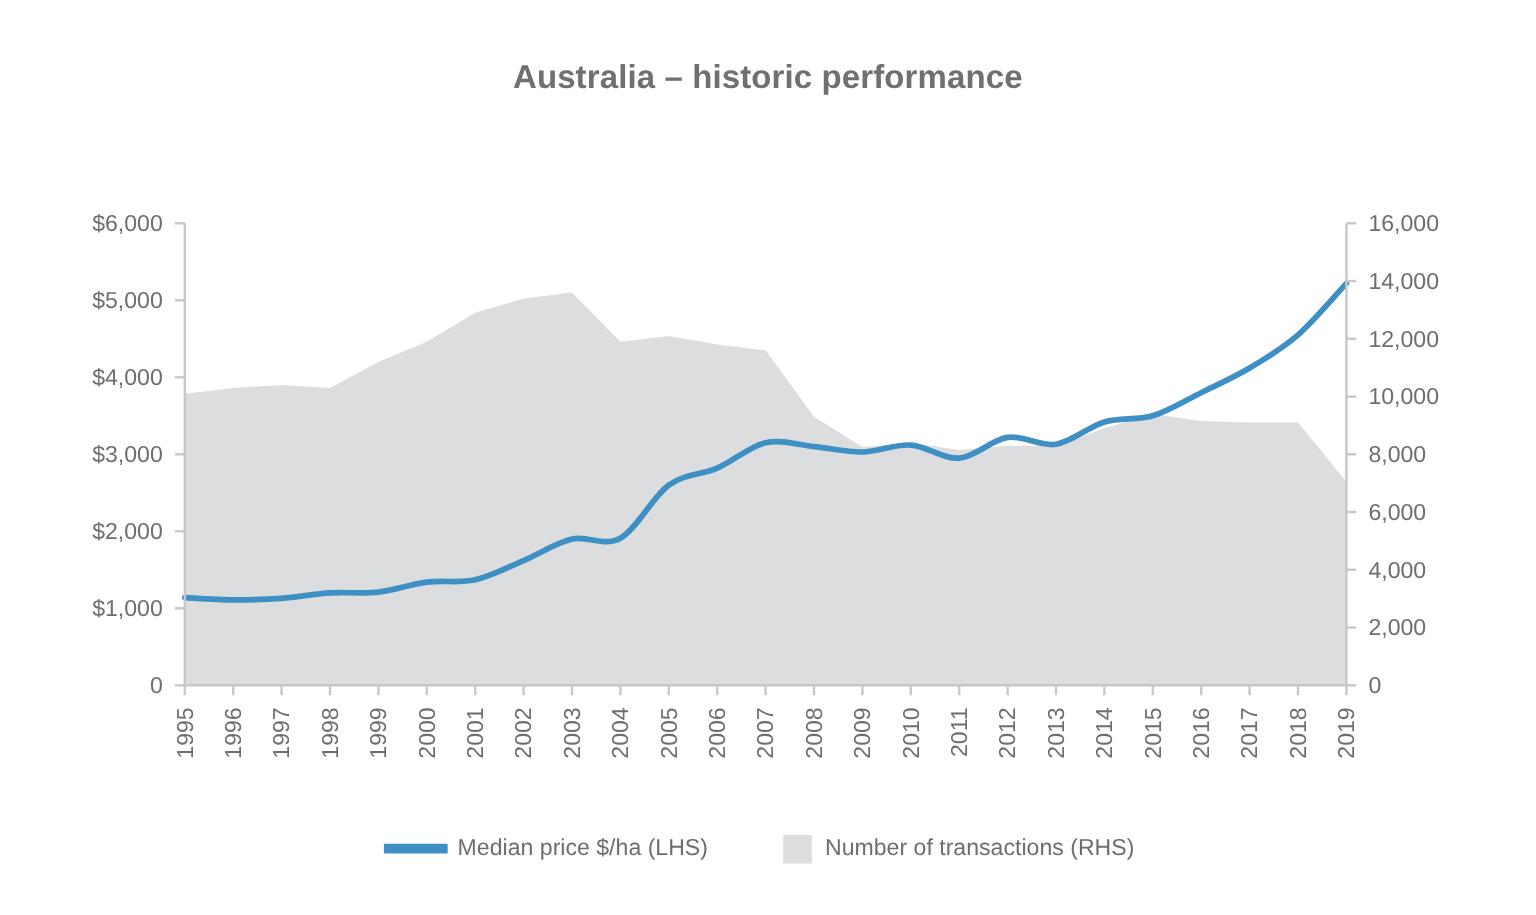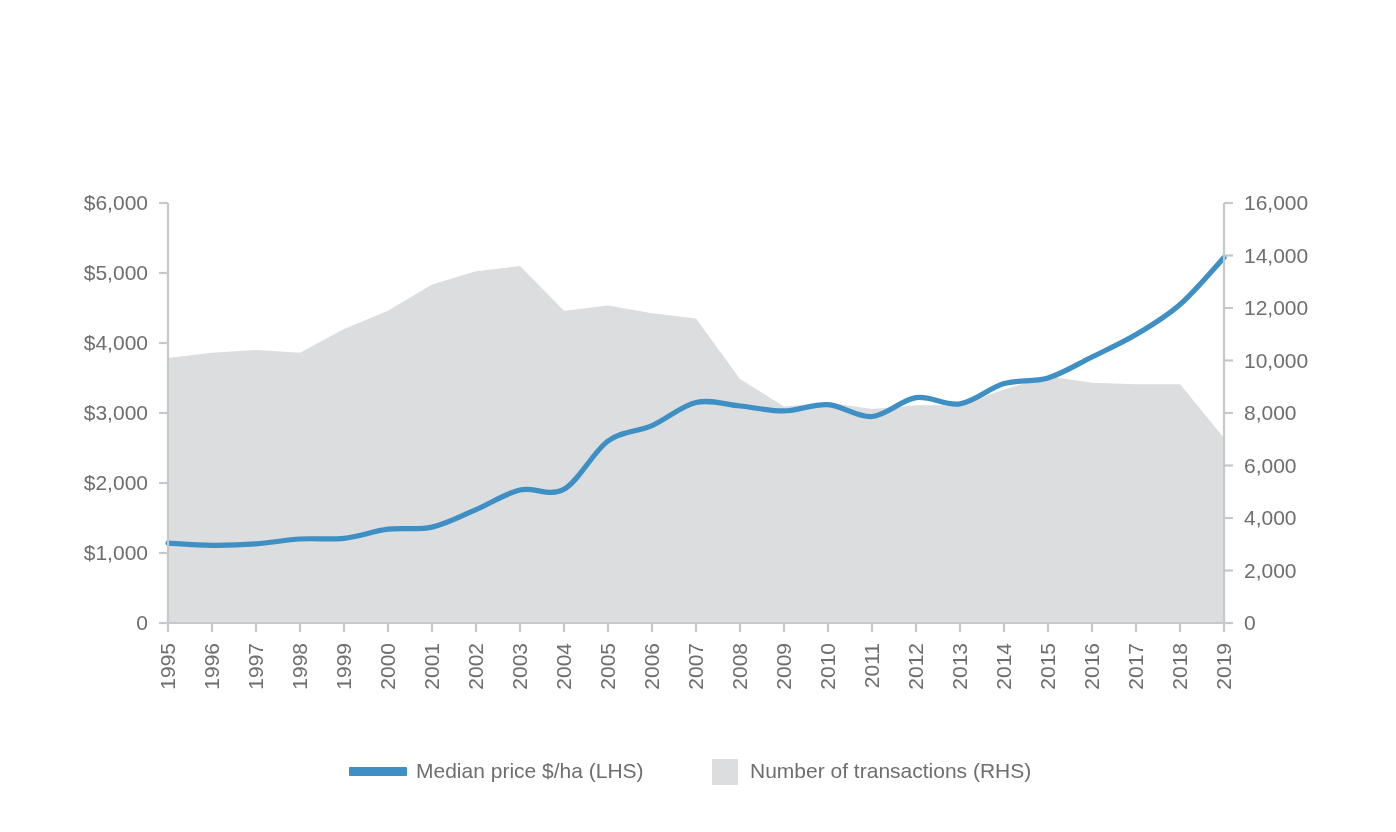--- a/index.html
+++ b/index.html
@@ -73,20 +73,21 @@
     font-size: 21px;
     fill: #6d6e70;
     dominant-baseline: middle;
   }
 </style>
 </head>
 <body>
 
 <div id="chart-root">
 
+  <div id="chart-title">Australia – historic performance</div>
 
   <svg id="plot" viewBox="0 0 1396 832">
     <g id="area-group">
         <path d="M 168 623 L 168.00 357.88 L 212.00 352.63 L 256.00 350.00 L 300.00 352.63 L 344.00 329.00 L 388.00 310.63 L 432.00 284.38 L 476.00 271.25 L 520.00 266.00 L 564.00 310.63 L 608.00 305.38 L 652.00 313.25 L 696.00 318.50 L 740.00 378.88 L 784.00 406.44 L 828.00 402.50 L 872.00 409.06 L 916.00 405.13 L 960.00 405.13 L 1004.00 389.38 L 1048.00 376.25 L 1092.00 382.81 L 1136.00 384.13 L 1180.00 384.13 L 1224.00 437.94 L 1224 623 Z" fill="#dcdddf" stroke="none"></path>
       </g>
     <g id="line-group">
         <path d="M 168.00 543.20 C 175.33 543.55, 197.33 545.18, 212.00 545.30 C 226.67 545.42, 241.33 544.95, 256.00 543.90 C 270.67 542.85, 285.33 539.93, 300.00 539.00 C 314.67 538.07, 329.33 539.93, 344.00 538.30 C 358.67 536.67, 373.33 531.07, 388.00 529.20 C 402.67 527.33, 417.33 530.37, 432.00 527.10 C 446.67 523.83, 461.33 515.78, 476.00 509.60 C 490.67 503.42, 505.33 493.38, 520.00 490.00 C 534.67 486.62, 549.33 497.47, 564.00 489.30 C 578.67 481.13, 593.33 451.62, 608.00 441.00 C 622.67 430.38, 637.33 432.02, 652.00 425.60 C 666.67 419.18, 681.33 405.77, 696.00 402.50 C 710.67 399.23, 725.33 404.60, 740.00 406.00 C 754.67 407.40, 769.33 411.13, 784.00 410.90 C 798.67 410.67, 813.33 403.67, 828.00 404.60 C 842.67 405.53, 857.33 417.67, 872.00 416.50 C 886.67 415.33, 901.33 399.70, 916.00 397.60 C 930.67 395.50, 945.33 406.23, 960.00 403.90 C 974.67 401.57, 989.33 387.92, 1004.00 383.60 C 1018.67 379.28, 1033.33 382.43, 1048.00 378.00 C 1062.67 373.57, 1077.33 364.23, 1092.00 357.00 C 1106.67 349.77, 1121.33 343.35, 1136.00 334.60 C 1150.67 325.85, 1165.33 317.33, 1180.00 304.50 C 1194.67 291.67, 1216.67 265.42, 1224.00 257.60" fill="none" stroke="#3d8fc4" stroke-width="5.2" stroke-linecap="round" stroke-linejoin="round"></path>
       </g>
     <g id="axes-group">
         <path class="axis-line" d="M 168 203 L 168 623"></path>

